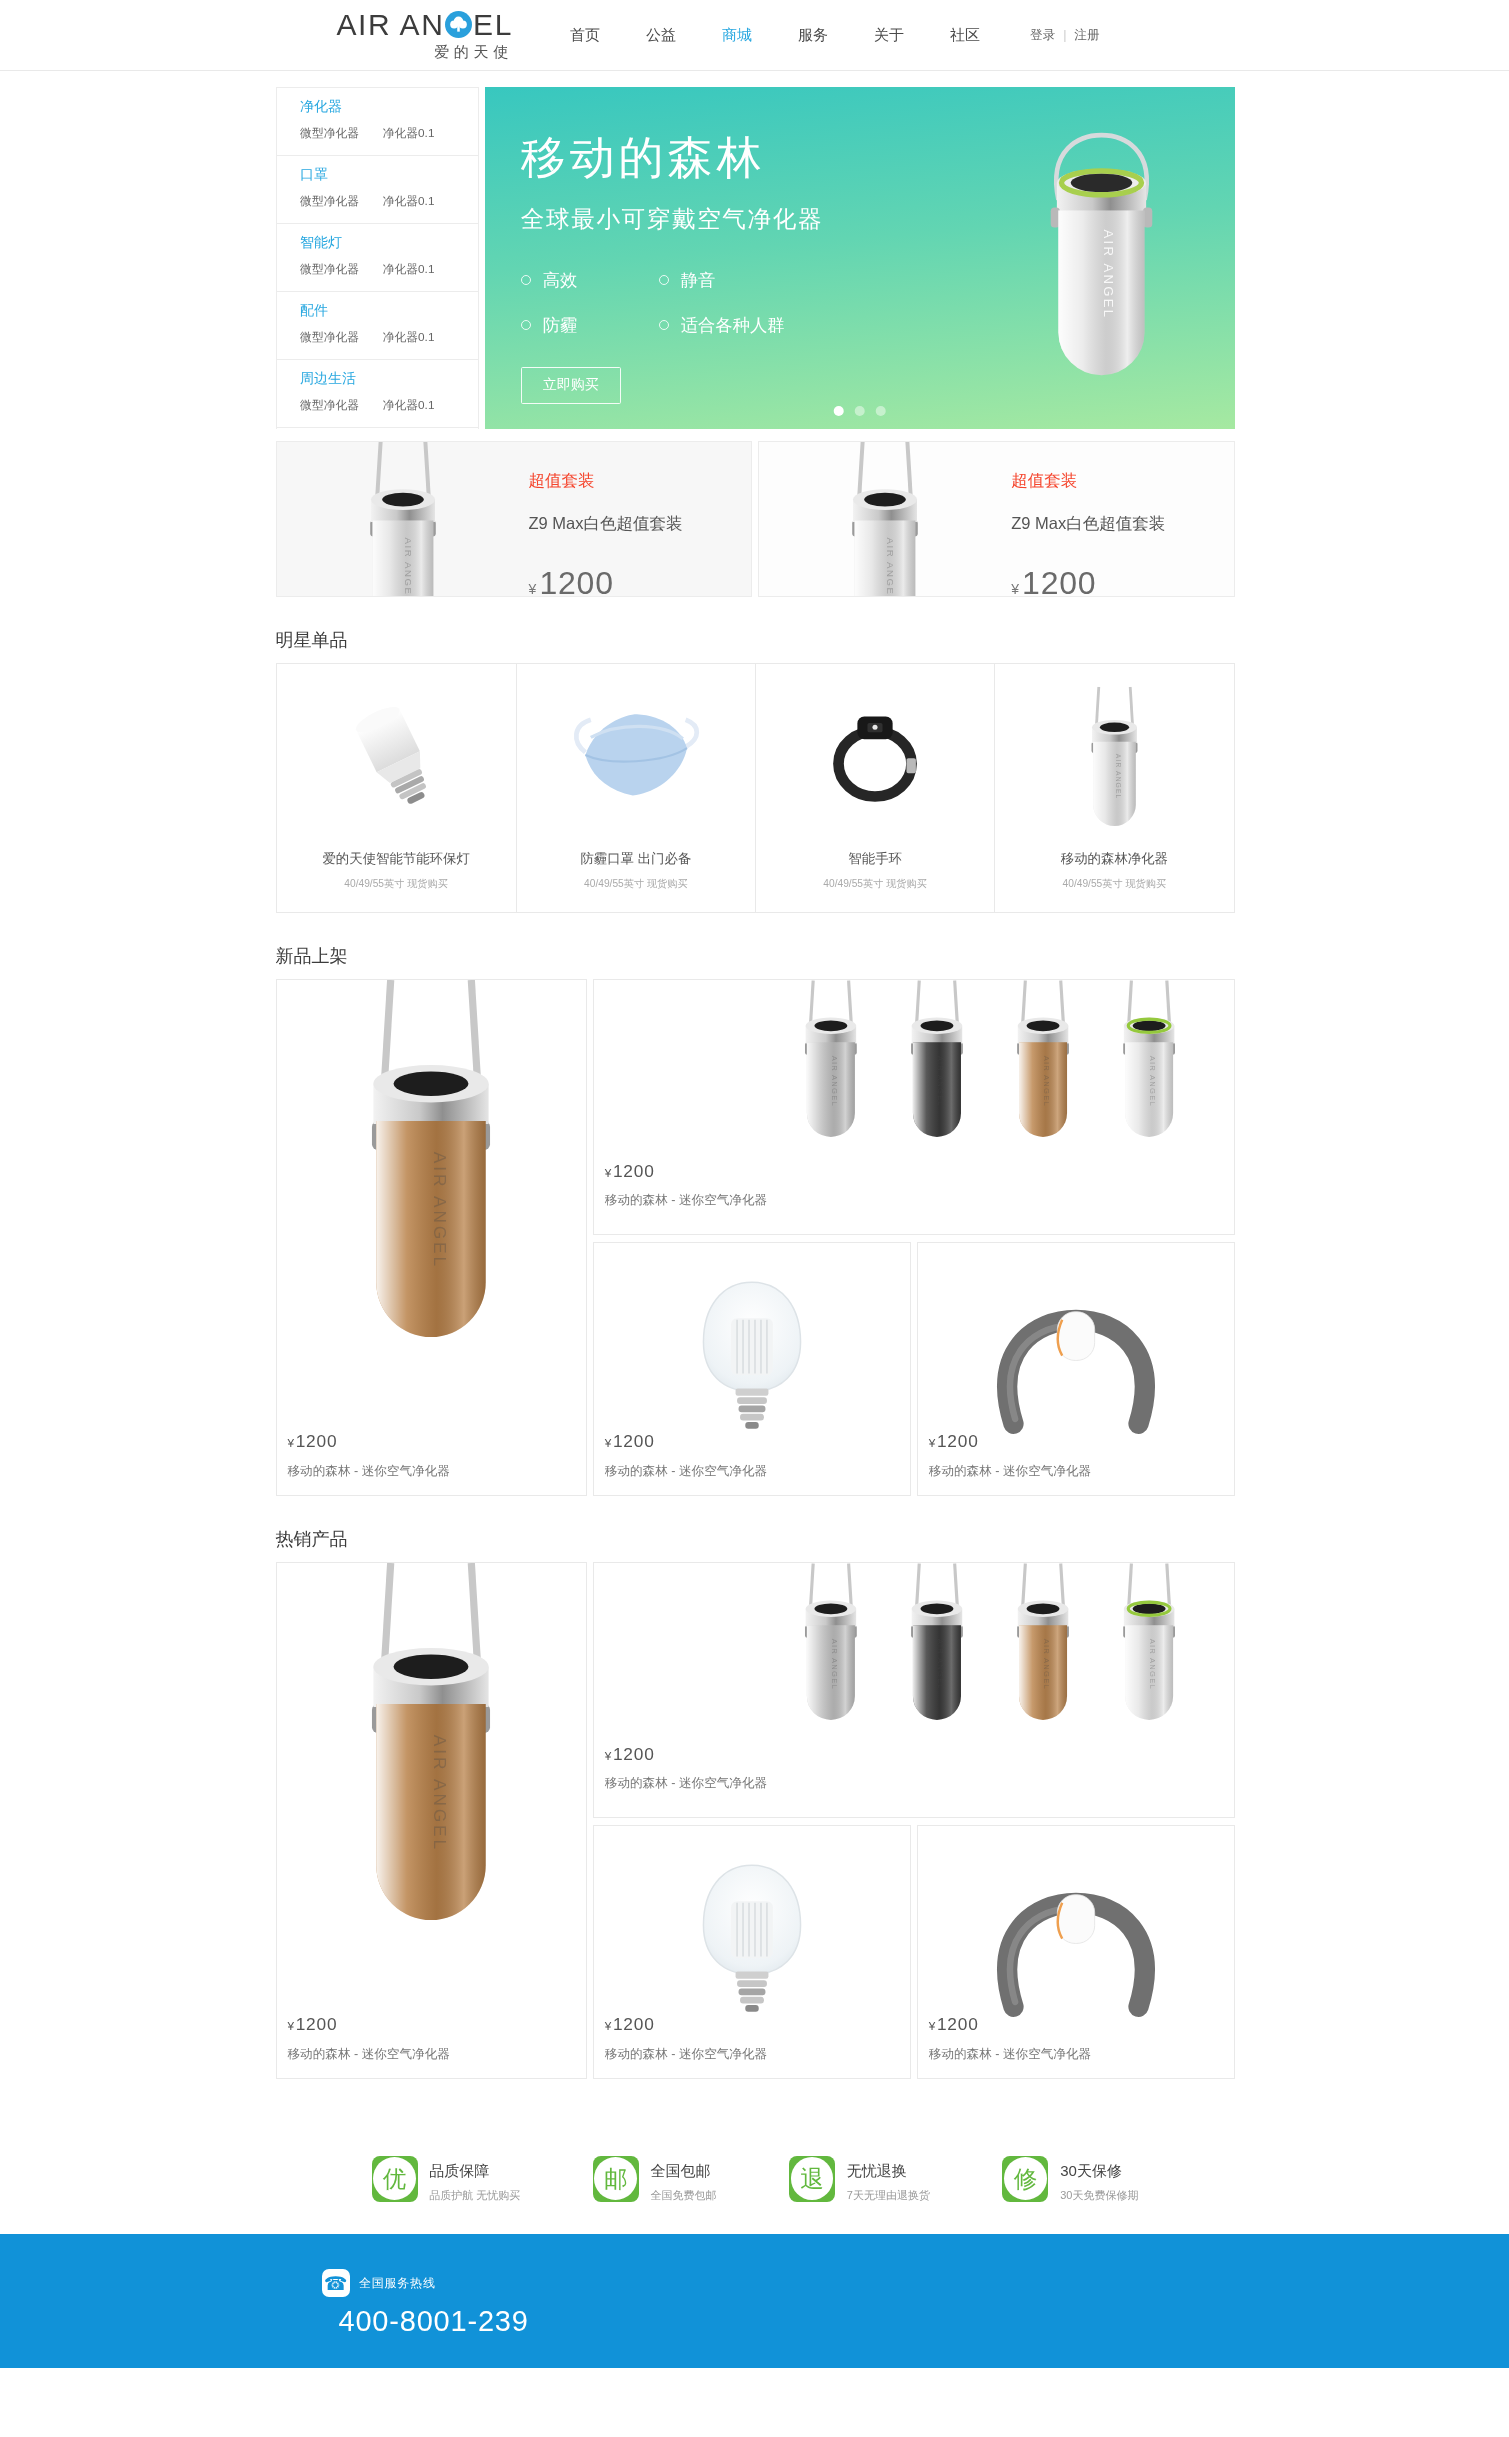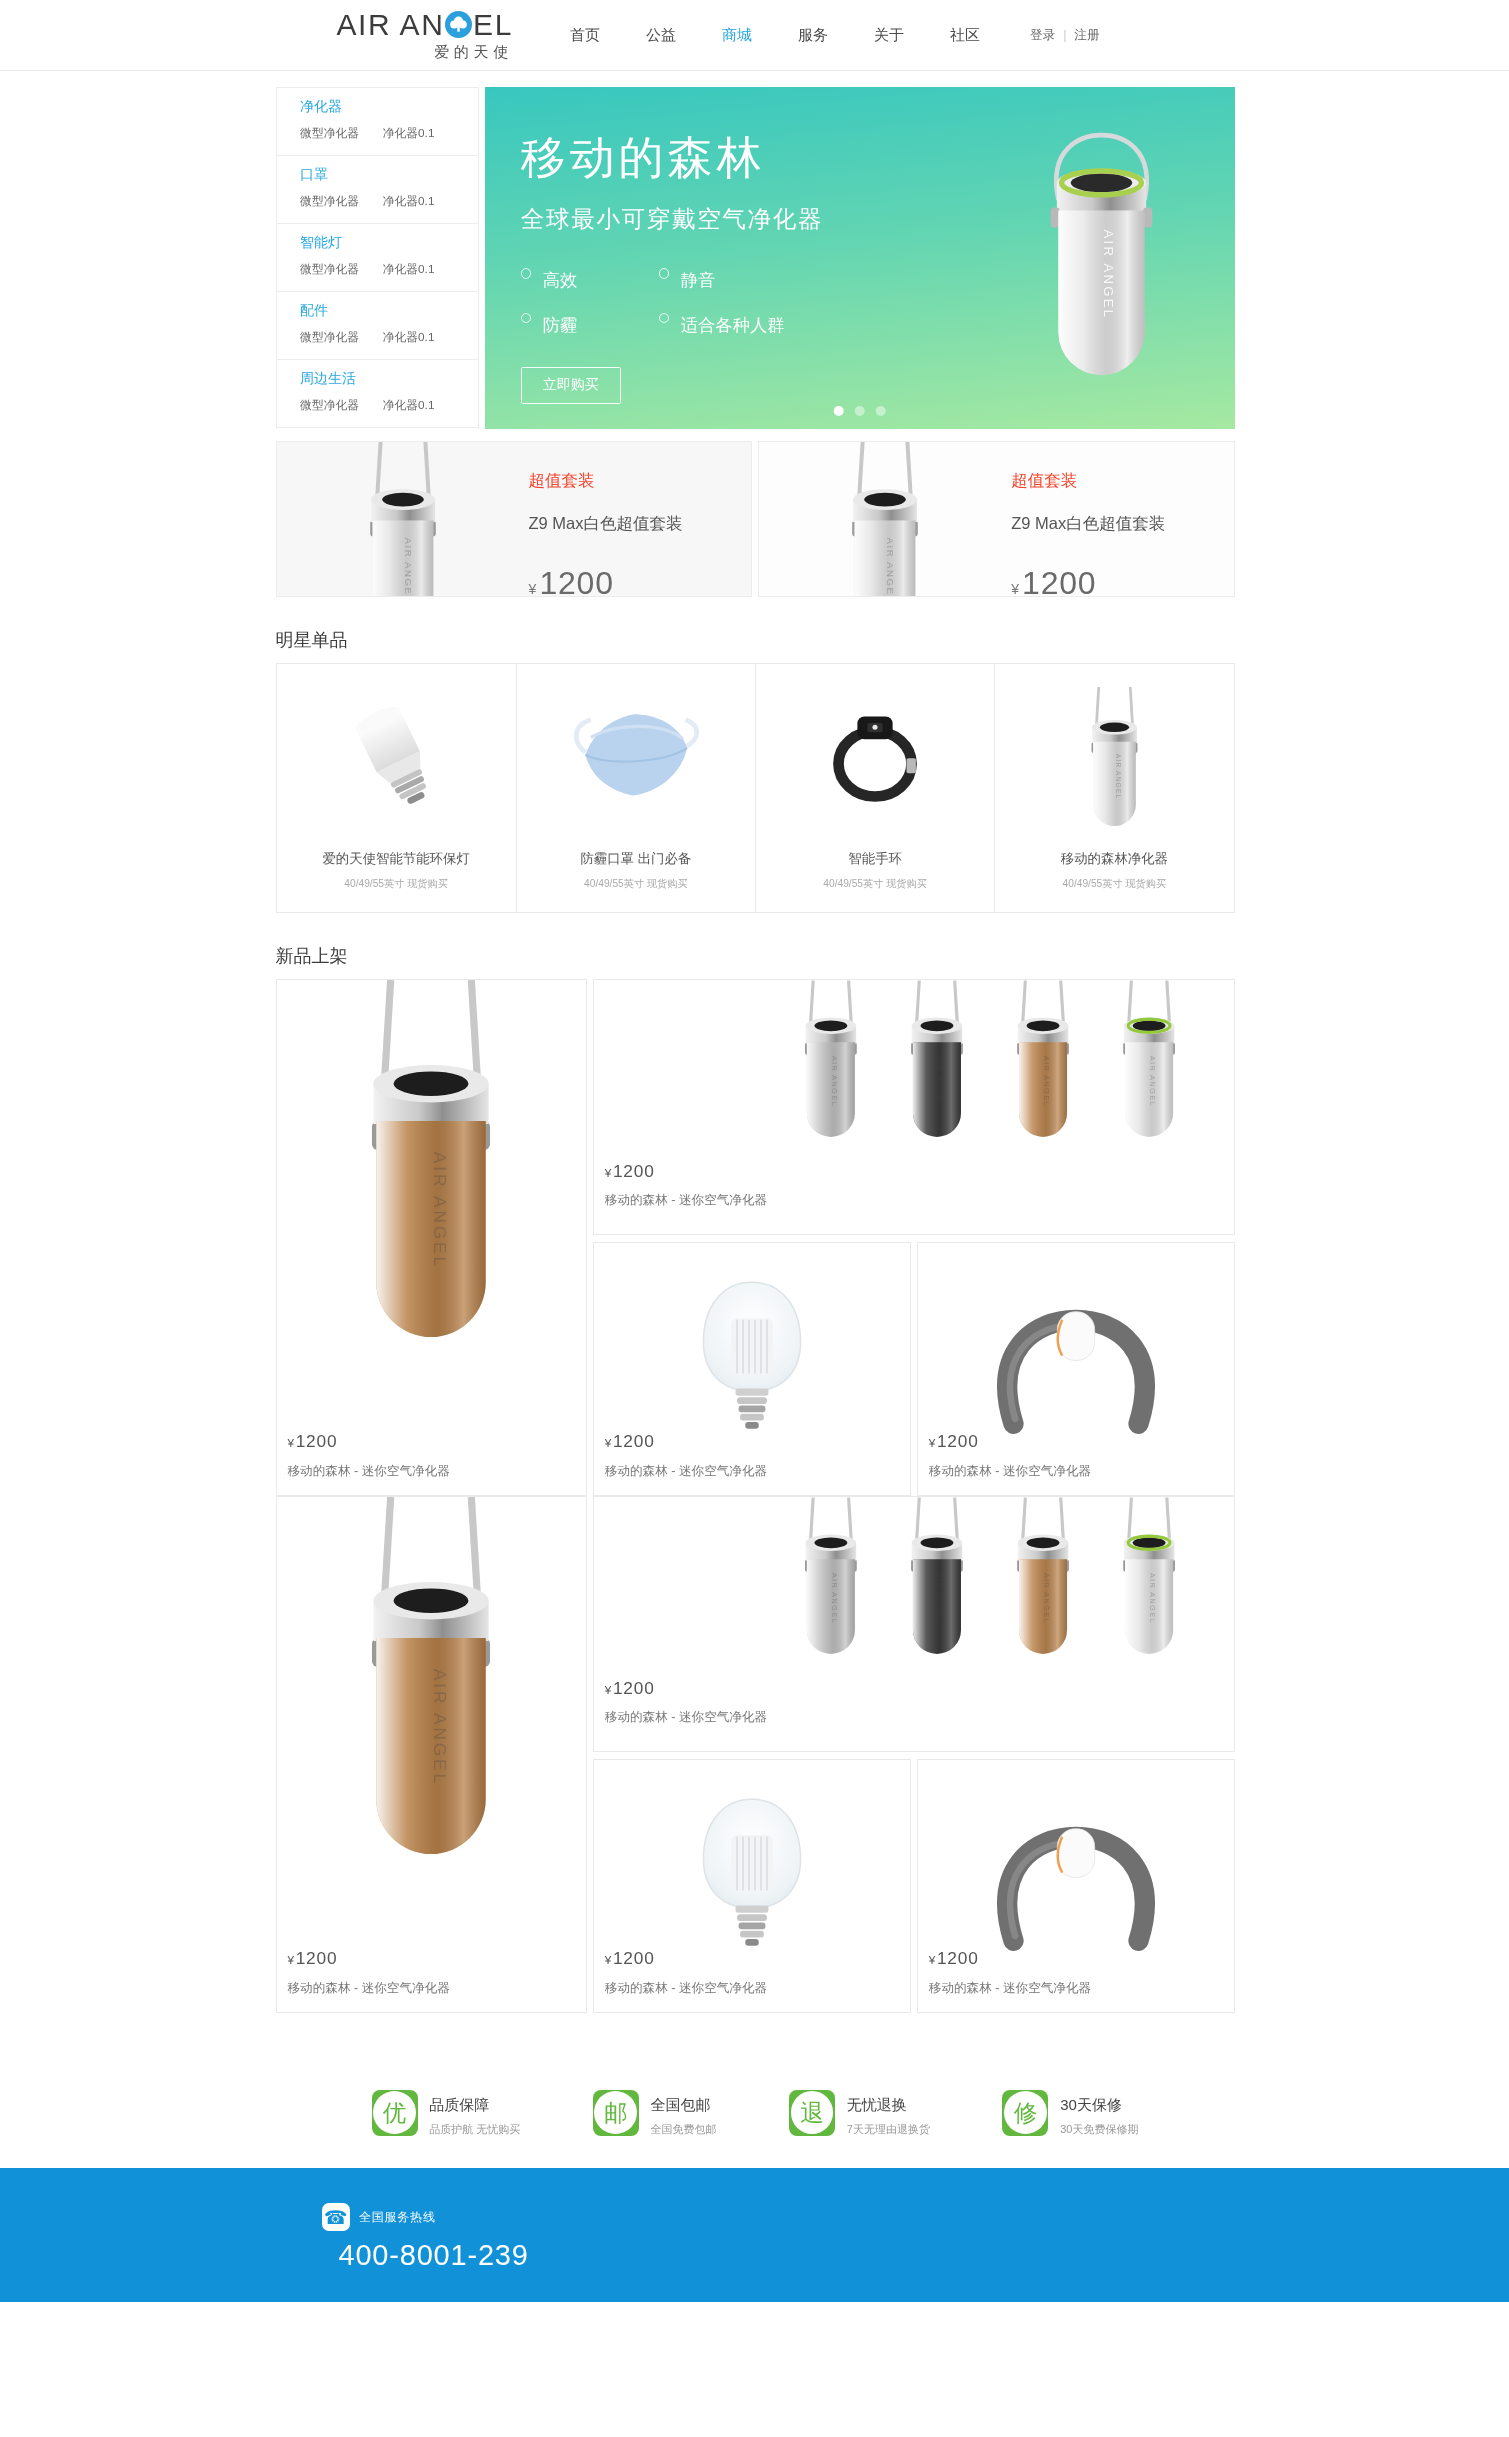--- a/index.html
+++ b/index.html
@@ -29,21 +29,21 @@
   .cat { height: 68px; padding: 10.2px 0 0 23.6px; border-bottom: 0.8px solid #ececec; background: #fff; }
   .cat-title { font-size: 14px; color: #29a8e0; cursor: pointer; }
   .cat-links { display: flex; gap: 23.6px; margin-top: 10.2px; font-size: 11.8px; color: #666; }
   .cat-link { cursor: pointer; }
   .banner { flex: 1; position: relative; overflow: hidden;
     background: linear-gradient(175deg, #38c7bf 0%, #62d5b2 45%, #a6e9a1 100%); }
   .banner-copy { position: absolute; left: 36px; top: 41px; color: #fff; }
   .banner-title { font-size: 45px; font-weight: 200; letter-spacing: 3.9px; }
   .banner-sub { font-size: 23.6px; font-weight: 300; margin-top: 15.7px; letter-spacing: 1.6px; }
   .banner-bullets { display: grid; grid-template-columns: 138px auto; row-gap: 20.4px; margin-top: 33px; }
-  .bullet { display: flex; gap: 11.8px; font-size: 17.3px; }
+  .bullet { display: flex; align-items: center; gap: 11.8px; font-size: 17.3px; }
   .bullet-dot { width: 10.2px; height: 10.2px; border: 0.8px solid rgba(255,255,255,.85); border-radius: 50%; flex: 0 0 auto; }
   .banner-cta { margin-top: 30px; display: inline-block; border: 0.8px solid rgba(255,255,255,.9);
     padding: 8.7px 21px; font-size: 14px; color: #fff; background: transparent; border-radius: 1.6px; cursor: pointer; }
   .banner-product { position: absolute; right: 41px; top: 22px; }
   .banner-dots { position: absolute; left: 50%; transform: translateX(-50%); bottom: 12.6px; display: flex; gap: 11px; }
   .dot { width: 10.2px; height: 10.2px; border-radius: 50%; background: rgba(255,255,255,.45); cursor: pointer; }
   .dot.active { background: #fff; }
 
   
   .promo-row { display: flex; gap: 6.3px; margin-top: 12.6px; }
@@ -457,20 +457,21 @@
             <div class="price">
               <span class="cur">¥</span><span class="amt">1200</span>
             </div>
             <div class="pname">移动的森林 - 迷你空气净化器</div>
           </div>
         </div>
       </div>
     </div>
   </div>
 
+  <div class="section-title">热销产品</div>
   <div class="prod-grid">
     <div class="prod-card prod-large">
       <svg class="img-center large-img" width="260" height="360" viewBox="0 0 180 250">
         <use href="#purifier" color="#b9824a"></use>
       </svg>
       <div class="pricebox">
         <div class="price">
           <span class="cur">¥</span><span class="amt">1200</span>
         </div>
         <div class="pname">移动的森林 - 迷你空气净化器</div>

